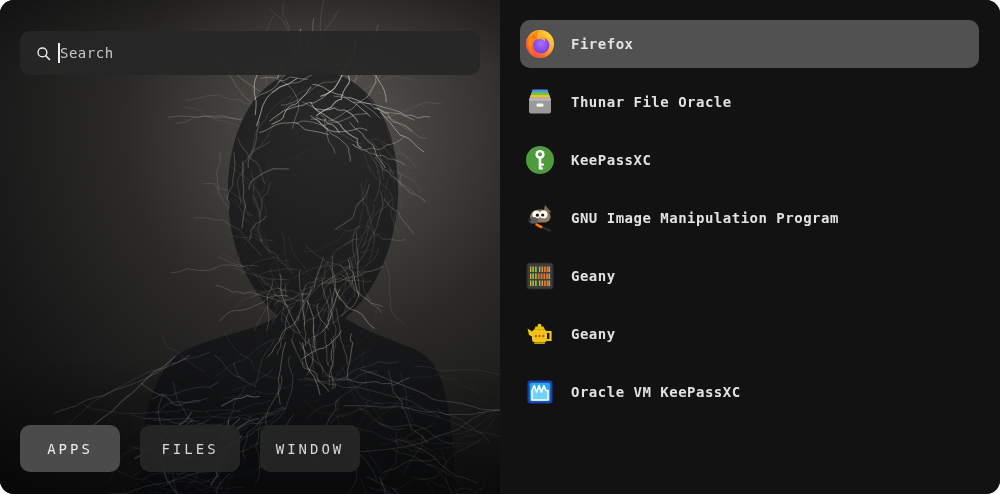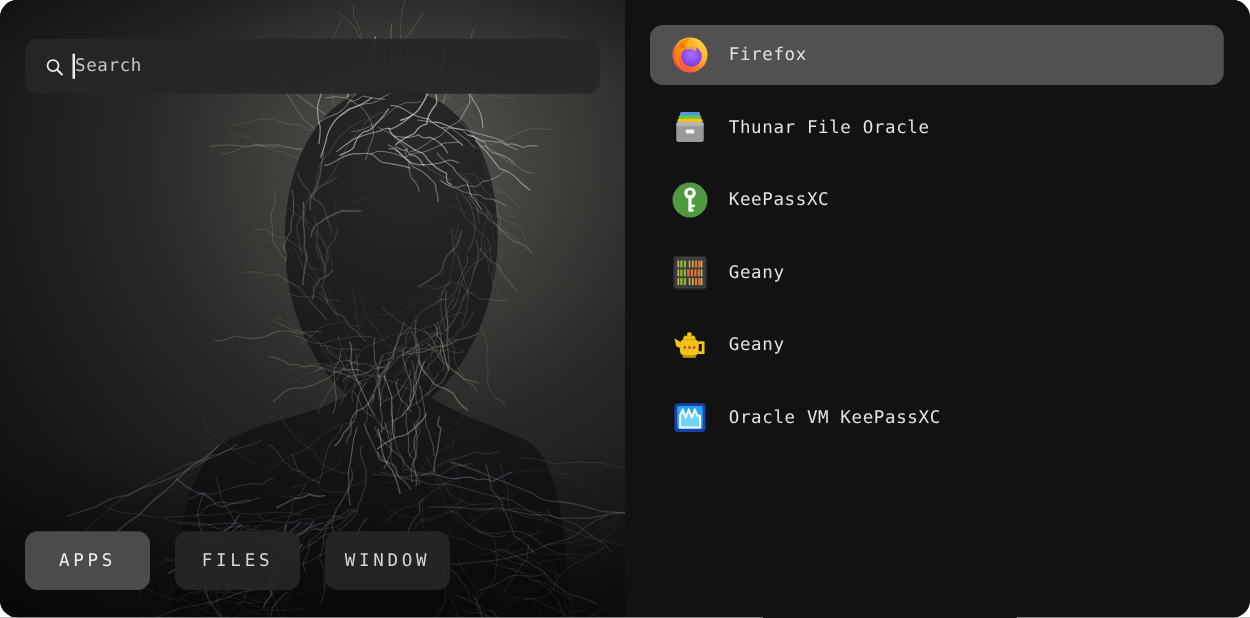--- a/index.html
+++ b/index.html
@@ -42,21 +42,21 @@
     display:flex;align-items:center;justify-content:center;
   }
   .tab.active{background:#4b4b4b;color:#eeeeee;text-align:right;}
   
   .right-pane{
     width:500px;flex:0 0 500px;background:#121212;
     padding:20px 21px 20px 20px;display:flex;flex-direction:column;gap:10px;
   }
   .app-row{
     height:48px;flex:0 0 48px;border-radius:10px;display:flex;align-items:center;
-    padding-left:16px;cursor:pointer;
+    padding-left:4px;cursor:pointer;font-weight:bold;
   }
   .app-row.selected{background:#515151;}
   .app-icon{width:32px;height:32px;flex:0 0 32px;}
   .app-label{margin-left:15px;color:#e2e2e2;font-size:14px;letter-spacing:.5px;white-space:nowrap;}
 </style>
 </head>
 <body>
 
 <svg width="0" height="0" style="position:absolute" aria-hidden="true">
   <defs>
@@ -619,20 +619,26 @@
     <span class="app-label">Thunar File Oracle</span>
   </div>
 
   <div class="app-row">
     <svg class="app-icon" viewBox="0 0 32 32">
           <use href="#sym-keepassxc"></use>
         </svg>
     <span class="app-label">KeePassXC</span>
   </div>
 
+  <div class="app-row">
+    <svg class="app-icon" viewBox="0 0 32 32">
+          <use href="#sym-gimp"></use>
+        </svg>
+    <span class="app-label">GNU Image Manipulation Program</span>
+  </div>
 
   <div class="app-row">
     <svg class="app-icon" viewBox="0 0 32 32">
           <use href="#sym-htop"></use>
         </svg>
     <span class="app-label">Geany</span>
   </div>
 
 
   <div class="app-row">

